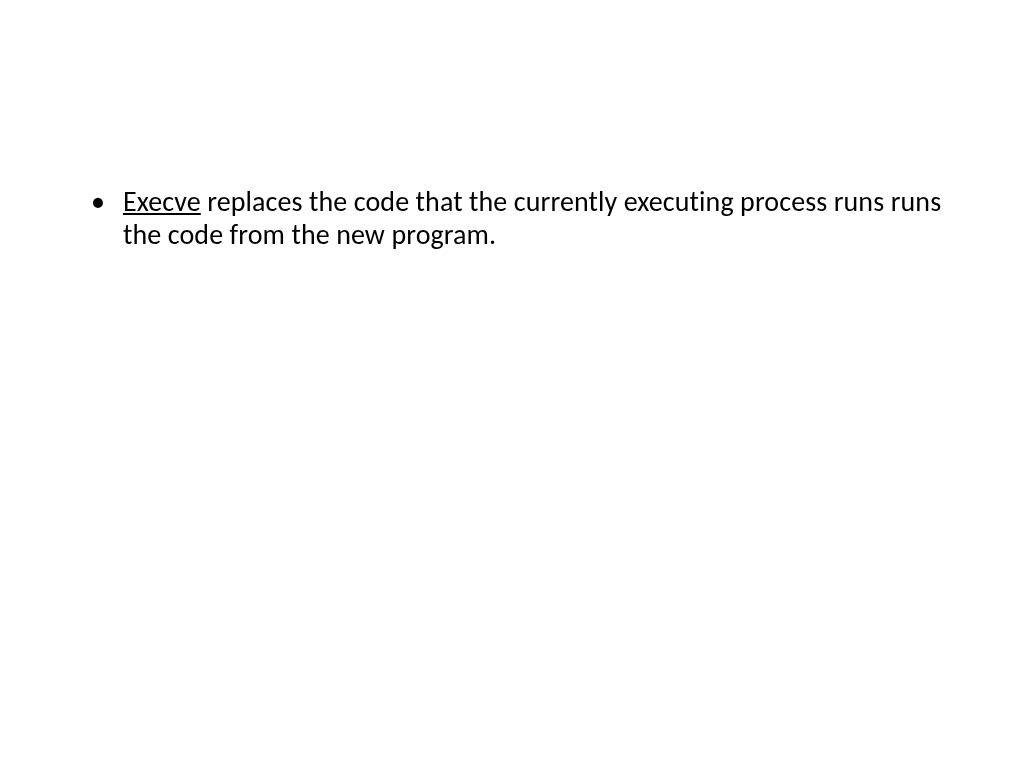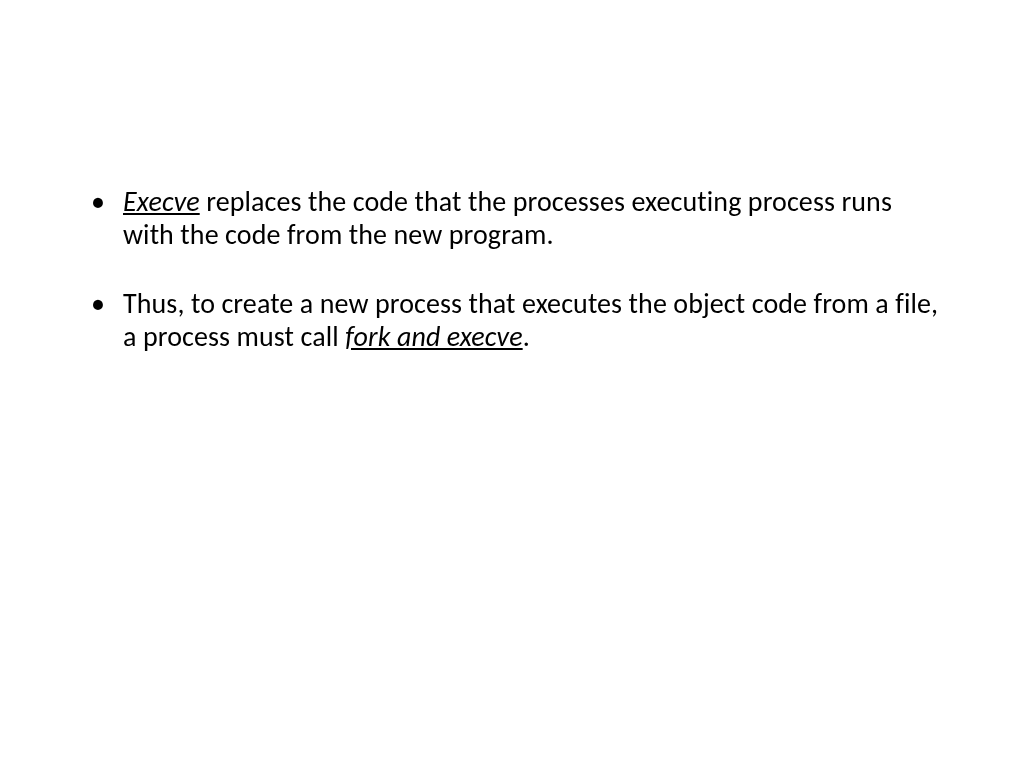--- a/index.html
+++ b/index.html
@@ -29,26 +29,22 @@
     ul.slide-list > li::before {
       content: "•";
       position: absolute;
       left: 16px;
       top: 0;
       font-size: 28px;
       color: #000000;
     }
     .underline {
       text-decoration: underline;
-      font-style: italic;
     }
   </style>
 </head>
 <body>
 
 <ul class="slide-list">
   <li>
-    <span class="underline">Execve</span><span> replaces the code that the processes executing process runs with the code from the new program.</span>
-  </li>
-  <li>
-    <span>Thus, to create a new process that executes the object code from a file, a process must call </span><span class="underline">fork and execve</span><span>.</span>
+    <span class="underline">Execve</span><span> replaces the code that the currently executing process runs runs the code from the new program.</span>
   </li>
 </ul>
 
 </body></html>

